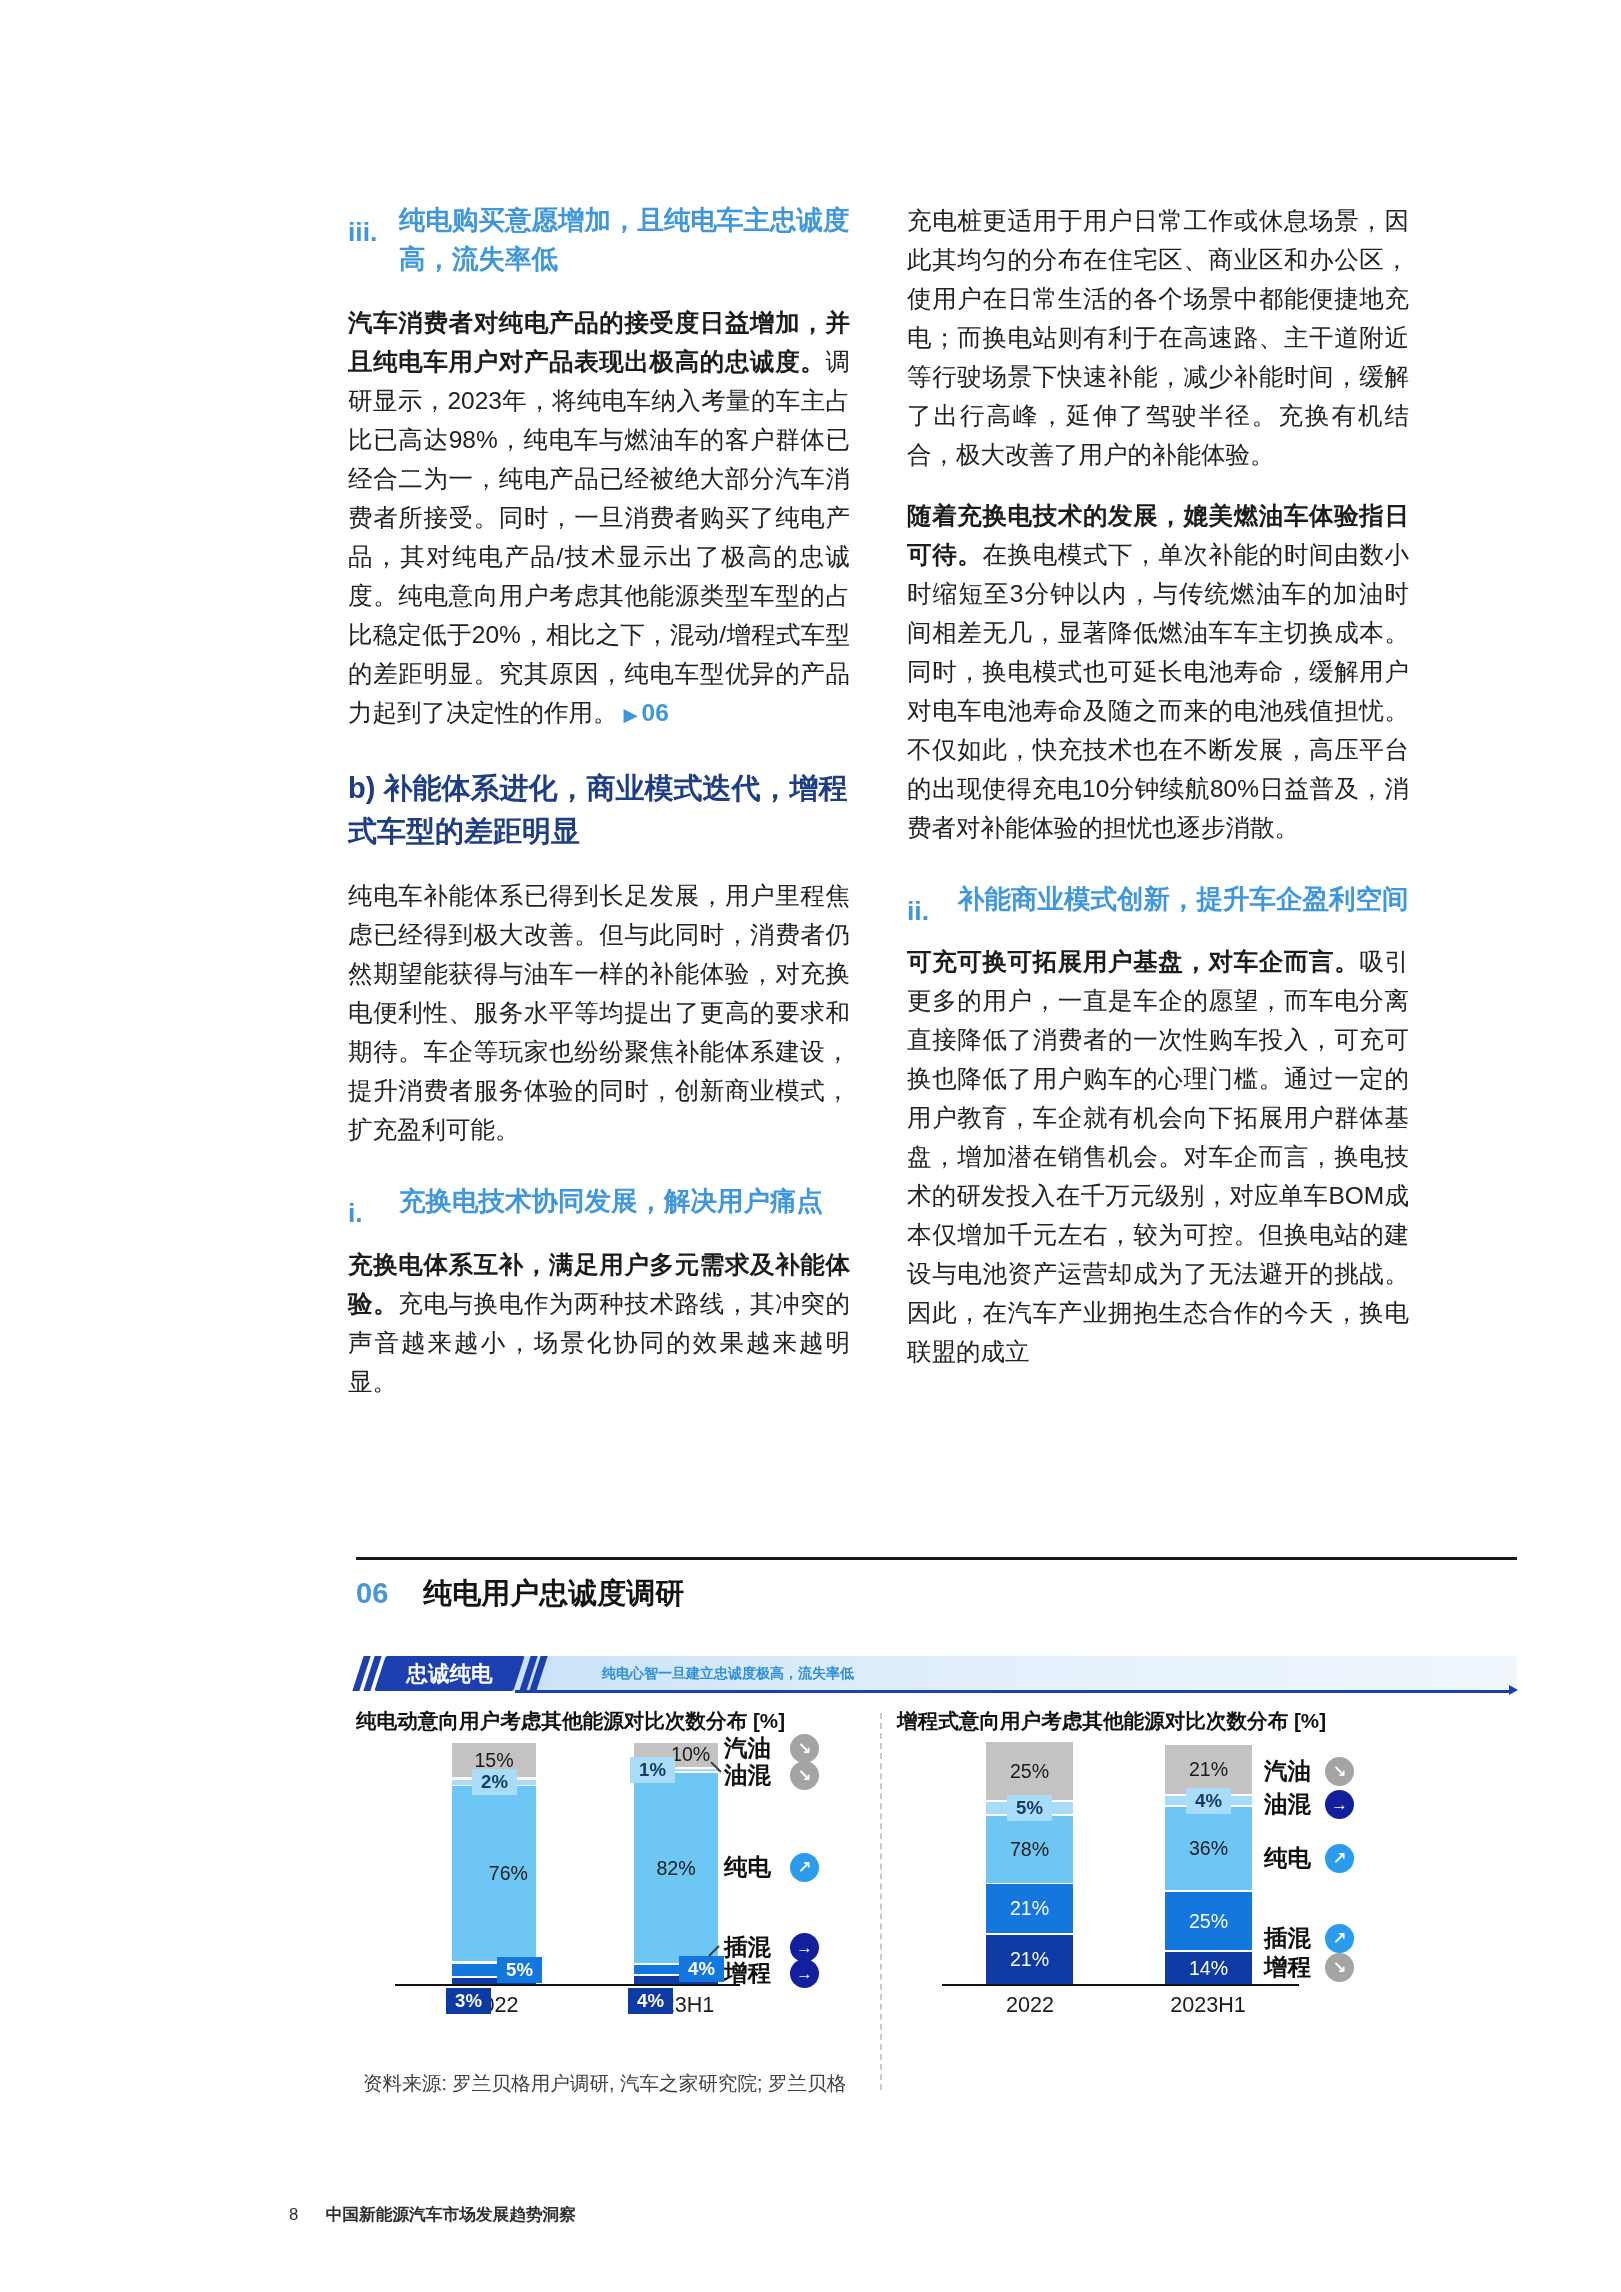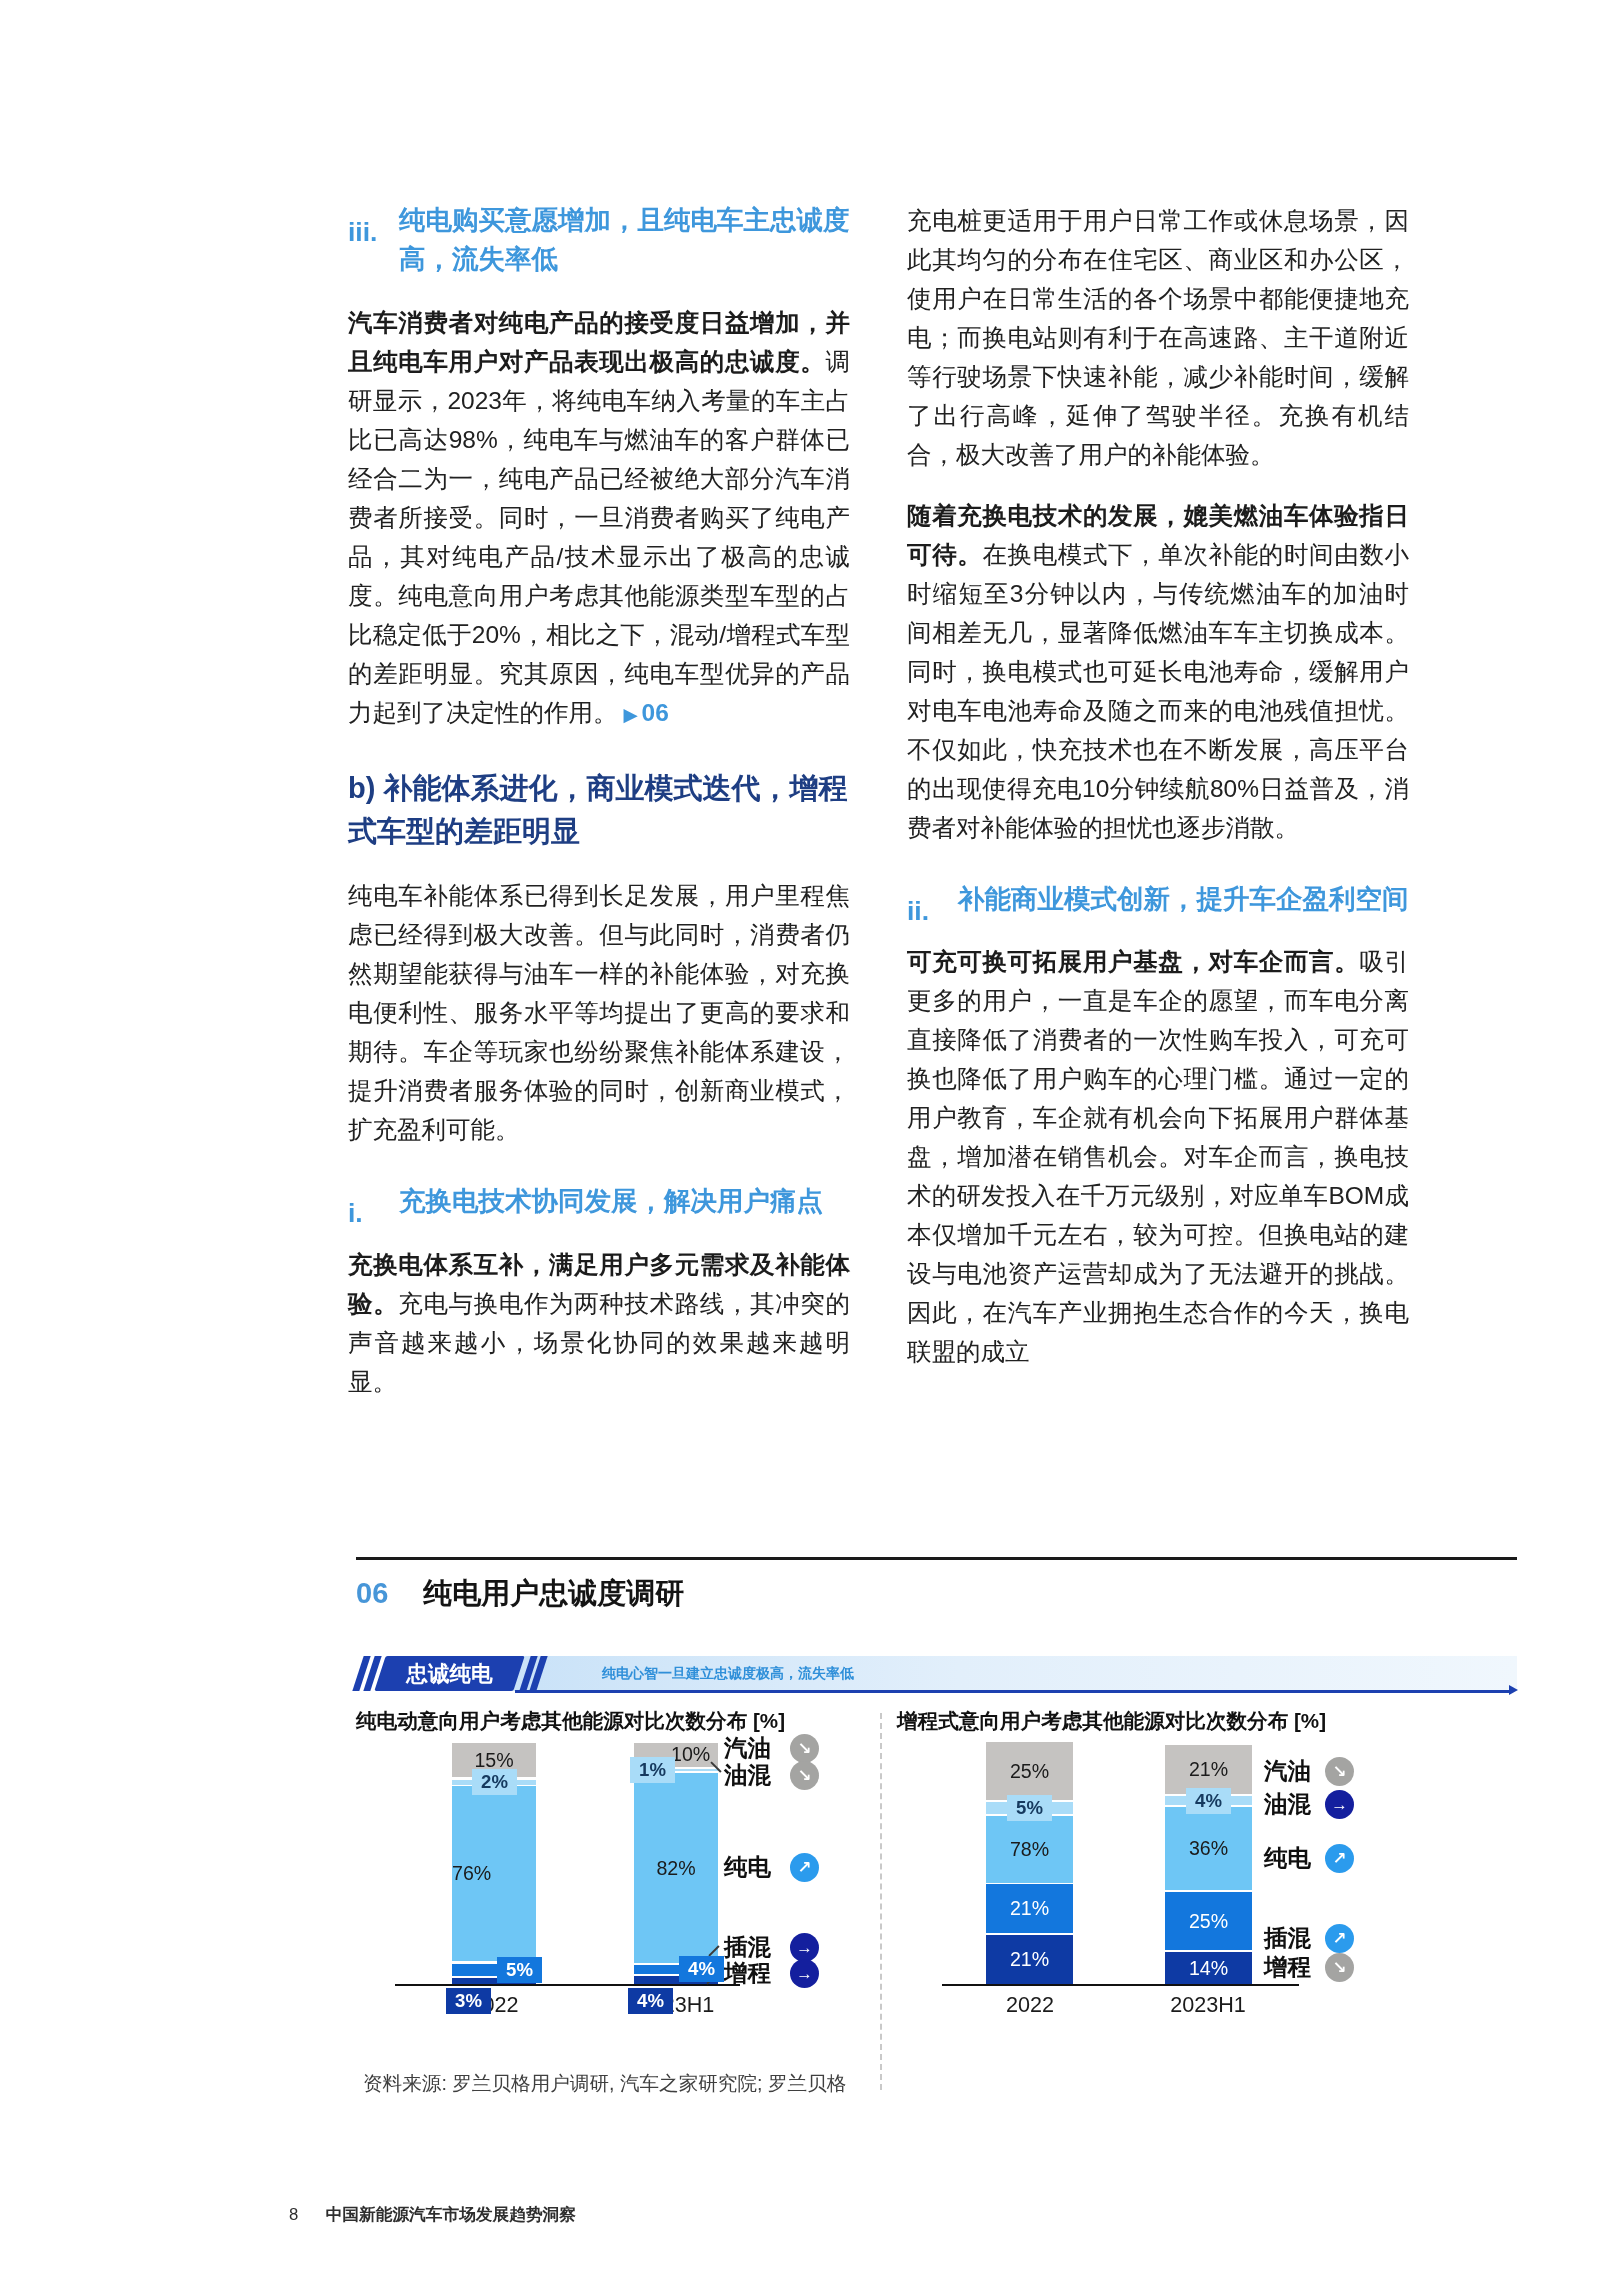--- a/index.html
+++ b/index.html
@@ -117,21 +117,21 @@
 
   <div class="divider"></div>
 
   <div class="chart chart-left" id="chart0">
     <div class="c-title">纯电动意向用户考虑其他能源对比次数分布 [%]</div>
   <div class="seg" style="left: 96px; top: 271px; width: 84px; height: 6.9px; background: rgb(14, 58, 164);"></div>
       <div class="boxlab" style="left: 90px; top: 281px; background: rgb(14, 58, 164); color: rgb(255, 255, 255);">3%</div>
       <div class="seg" style="left: 96px; top: 257px; width: 84px; height: 11.8px; background: rgb(19, 119, 221);"></div>
       <div class="boxlab" style="left: 141px; top: 250px; background: rgb(19, 119, 221); color: rgb(255, 255, 255);">5%</div>
       <div class="seg" style="left: 96px; top: 79px; width: 84px; height: 175px; background: rgb(110, 198, 245);"></div>
-      <div class="seg-label dark" style="left: 96px; top: 79px; width: 76px; height: 175px; line-height: 175px; text-align: left;">76%</div>
+      <div class="seg-label dark" style="left: 96px; top: 79px; width: 76px; height: 175px; line-height: 175px; text-align: right;">76%</div>
       <div class="seg" style="left: 96px; top: 73px; width: 84px; height: 4.9px; background: rgb(169, 220, 248);"></div>
       <div class="boxlab" style="left: 116px; top: 62px; background: rgb(169, 220, 248); color: rgb(22, 58, 95);">2%</div>
       <div class="seg" style="left: 96px; top: 36px; width: 84px; height: 34px; background: rgb(197, 195, 193);"></div>
       <div class="seg-label dark" style="left: 96px; top: 36px; width: 84px; height: 34px; line-height: 34px; text-align: center;">15%</div>
       <div class="cat" style="left: 72px; top: 285px; width: 133px;">2022</div>
       <div class="seg" style="left: 278px; top: 269px; width: 84px; height: 8.8px; background: rgb(14, 58, 164);"></div>
       <div class="boxlab" style="left: 272px; top: 281px; background: rgb(14, 58, 164); color: rgb(255, 255, 255);">4%</div>
       <div class="seg" style="left: 278px; top: 258px; width: 84px; height: 8.8px; background: rgb(19, 119, 221);"></div>
       <div class="boxlab" style="left: 323px; top: 249px; background: rgb(19, 119, 221); color: rgb(255, 255, 255);">4%</div>
       <div class="seg" style="left: 278px; top: 66px; width: 84px; height: 190px; background: rgb(110, 198, 245);"></div>

